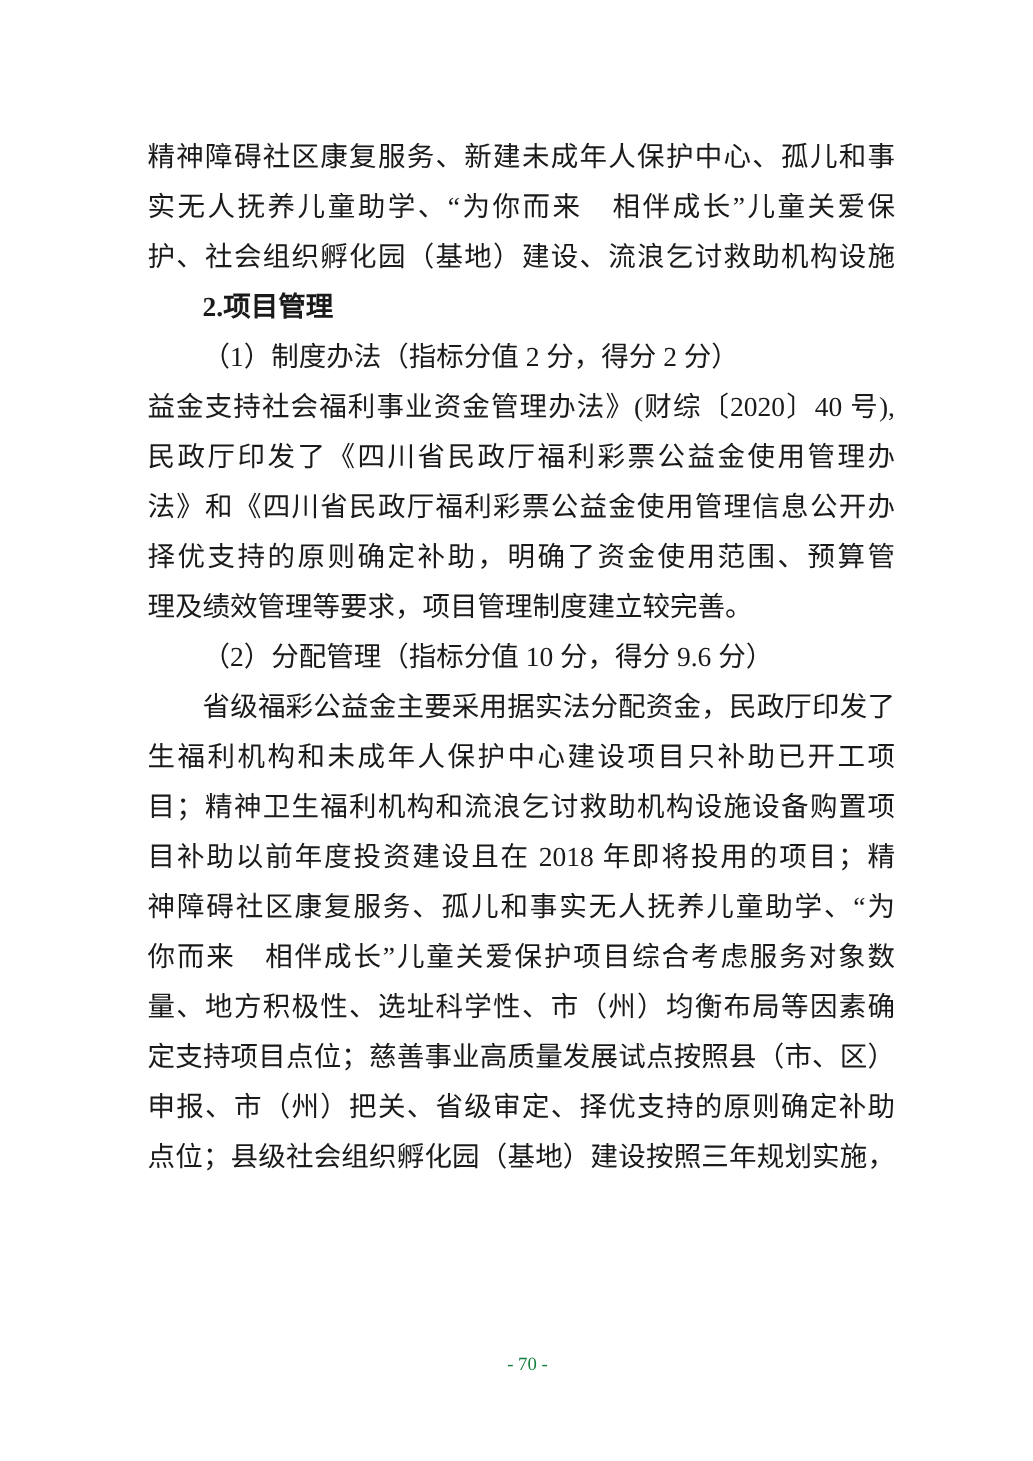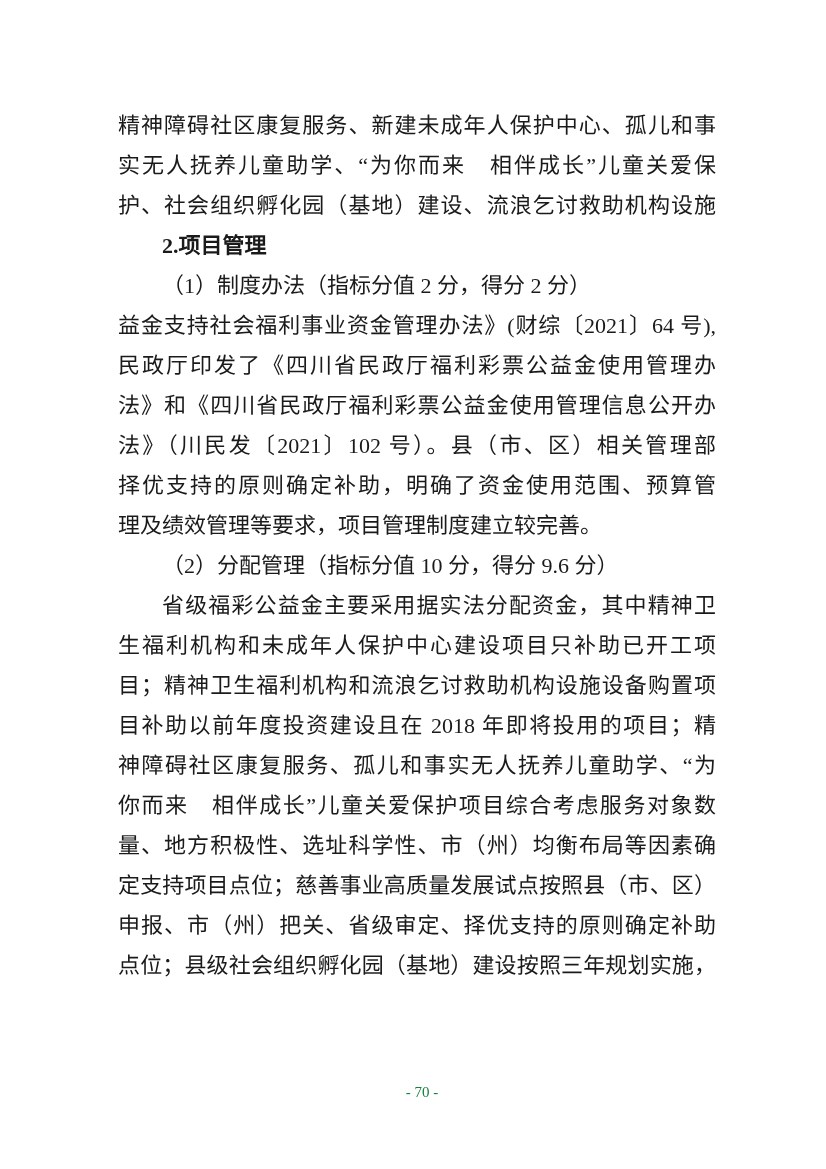--- a/index.html
+++ b/index.html
@@ -54,28 +54,27 @@
 </head>
 <body>
 
 <div class="page">
   <div class="text-block">
       <div class="line justify">精神障碍社区康复服务、新建未成年人保护中心、孤儿和事</div>
       <div class="line justify">实无人抚养儿童助学、“为你而来　相伴成长”儿童关爱保</div>
       <div class="line justify">护、社会组织孵化园（基地）建设、流浪乞讨救助机构设施</div>
       <div class="line indent bold">2.项目管理</div>
       <div class="line indent">（1）制度办法（指标分值 2 分，得分 2 分）</div>
-      <div class="line justify">益金支持社会福利事业资金管理办法》(财综〔2021〕64 号),</div>
+      <div class="line justify">益金支持社会福利事业资金管理办法》(财综〔2020〕40 号),</div>
       <div class="line justify">民政厅印发了《四川省民政厅福利彩票公益金使用管理办</div>
       <div class="line justify">法》和《四川省民政厅福利彩票公益金使用管理信息公开办</div>
-      <div class="line justify">法》（川民发〔2021〕102 号）。县（市、区）相关管理部</div>
       <div class="line justify">择优支持的原则确定补助，明确了资金使用范围、预算管</div>
       <div class="line">理及绩效管理等要求，项目管理制度建立较完善。</div>
       <div class="line indent">（2）分配管理（指标分值 10 分，得分 9.6 分）</div>
-      <div class="line justify indent">省级福彩公益金主要采用据实法分配资金，其中精神卫</div>
+      <div class="line justify indent">省级福彩公益金主要采用据实法分配资金，民政厅印发了</div>
       <div class="line justify">生福利机构和未成年人保护中心建设项目只补助已开工项</div>
       <div class="line justify">目；精神卫生福利机构和流浪乞讨救助机构设施设备购置项</div>
       <div class="line justify">目补助以前年度投资建设且在 2018 年即将投用的项目；精</div>
       <div class="line justify">神障碍社区康复服务、孤儿和事实无人抚养儿童助学、“为</div>
       <div class="line justify">你而来　相伴成长”儿童关爱保护项目综合考虑服务对象数</div>
       <div class="line justify">量、地方积极性、选址科学性、市（州）均衡布局等因素确</div>
       <div class="line justify">定支持项目点位；慈善事业高质量发展试点按照县（市、区）</div>
       <div class="line justify">申报、市（州）把关、省级审定、择优支持的原则确定补助</div>
       <div class="line justify">点位；县级社会组织孵化园（基地）建设按照三年规划实施，</div>
     </div>

